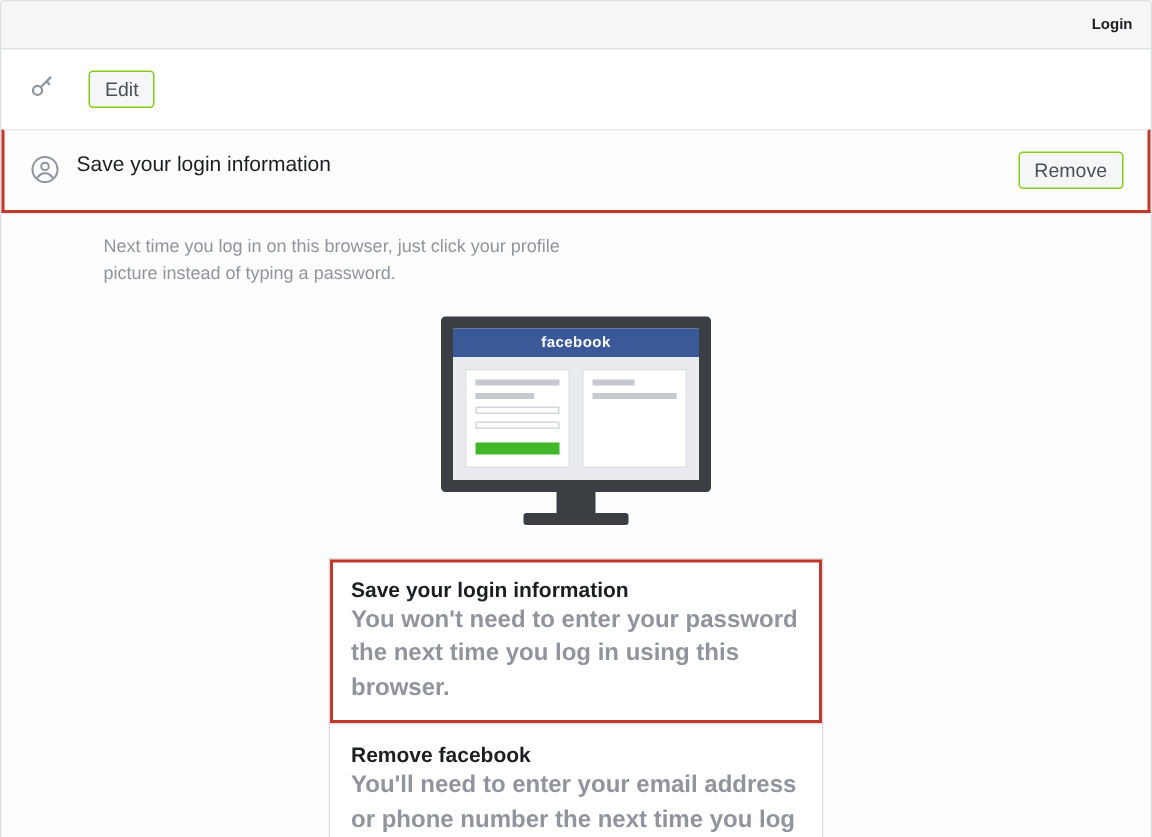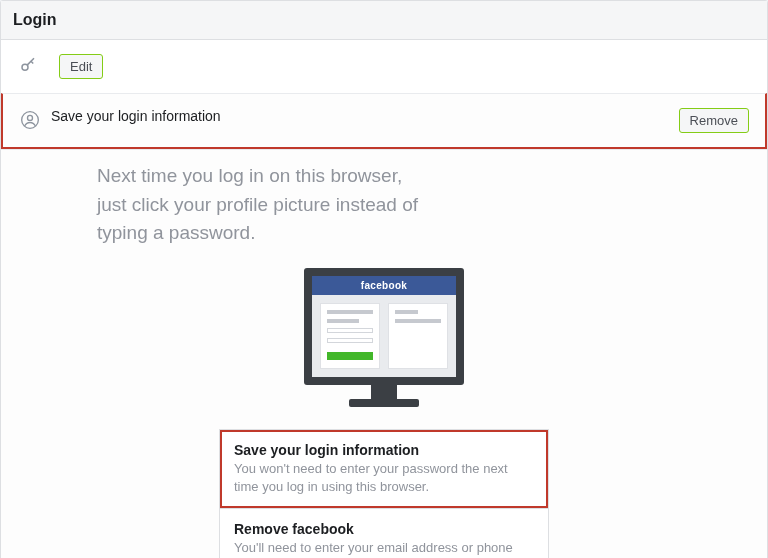--- a/index.html
+++ b/index.html
@@ -11,23 +11,24 @@
     }
     .container {
       width: 768px;
       background: #f5f6f7;
       border: 1px solid #dddfe2;
       border-radius: 3px;
     }
     .section-header {
       padding: 10px 12px;
       font-weight: bold;
-      font-size: 16px;
+      font-size: 10px;
       border-bottom: 1px solid #dddfe2;
       background: #f5f6f7;
+      text-align: right;
     }
     .row {
       display: flex;
       align-items: flex-start;
       padding: 14px 16px;
       background: #fff;
     }
     .row + .row { border-top: 1px solid #e9ebee; }
     .row-open {
       background: #fdfdfd;
@@ -66,35 +67,35 @@
       font-family: inherit;
     }
 
     .expanded-content {
       background: #fdfdfd;
       padding: 12px 16px 24px 16px;
       border-top: 1px solid #e9ebee;
     }
     .next-time-text {
       color: #90949c;
-      font-size: 19px;
+      font-size: 12px;
       line-height: 1.5;
       max-width: 330px;
-      margin-left: 80px;
+      margin-left: 52px;
       margin-bottom: 20px;
     }
 
     
     .monitor-wrap {
       display: flex;
       justify-content: center;
       margin-bottom: 22px;
     }
     .monitor {
-      width: 160px;
+      width: 180px;
     }
     .screen-outer {
       border: 8px solid #3b3f44;
       border-radius: 3px;
       background: #e9ebee;
       padding: 0;
     }
     .fb-topbar {
       background: #3b5998;
       color: #fff;
@@ -160,23 +161,24 @@
       outline: 2px solid #c0392b;
       outline-offset: -2px;
     }
     .opt-title {
       font-weight: bold;
       color: #1c1e21;
       font-size: 14px;
     }
     .opt-sub {
       color: #90949c;
-      font-size: 13px;
+      font-size: 16px;
       margin-top: 2px;
       line-height: 1.4;
+      font-weight: bold;
     }
 
     svg { display: block; }
   </style>
 </head>
 <body>
 
 <div class="container">
   <div class="section-header">Login</div>
 

